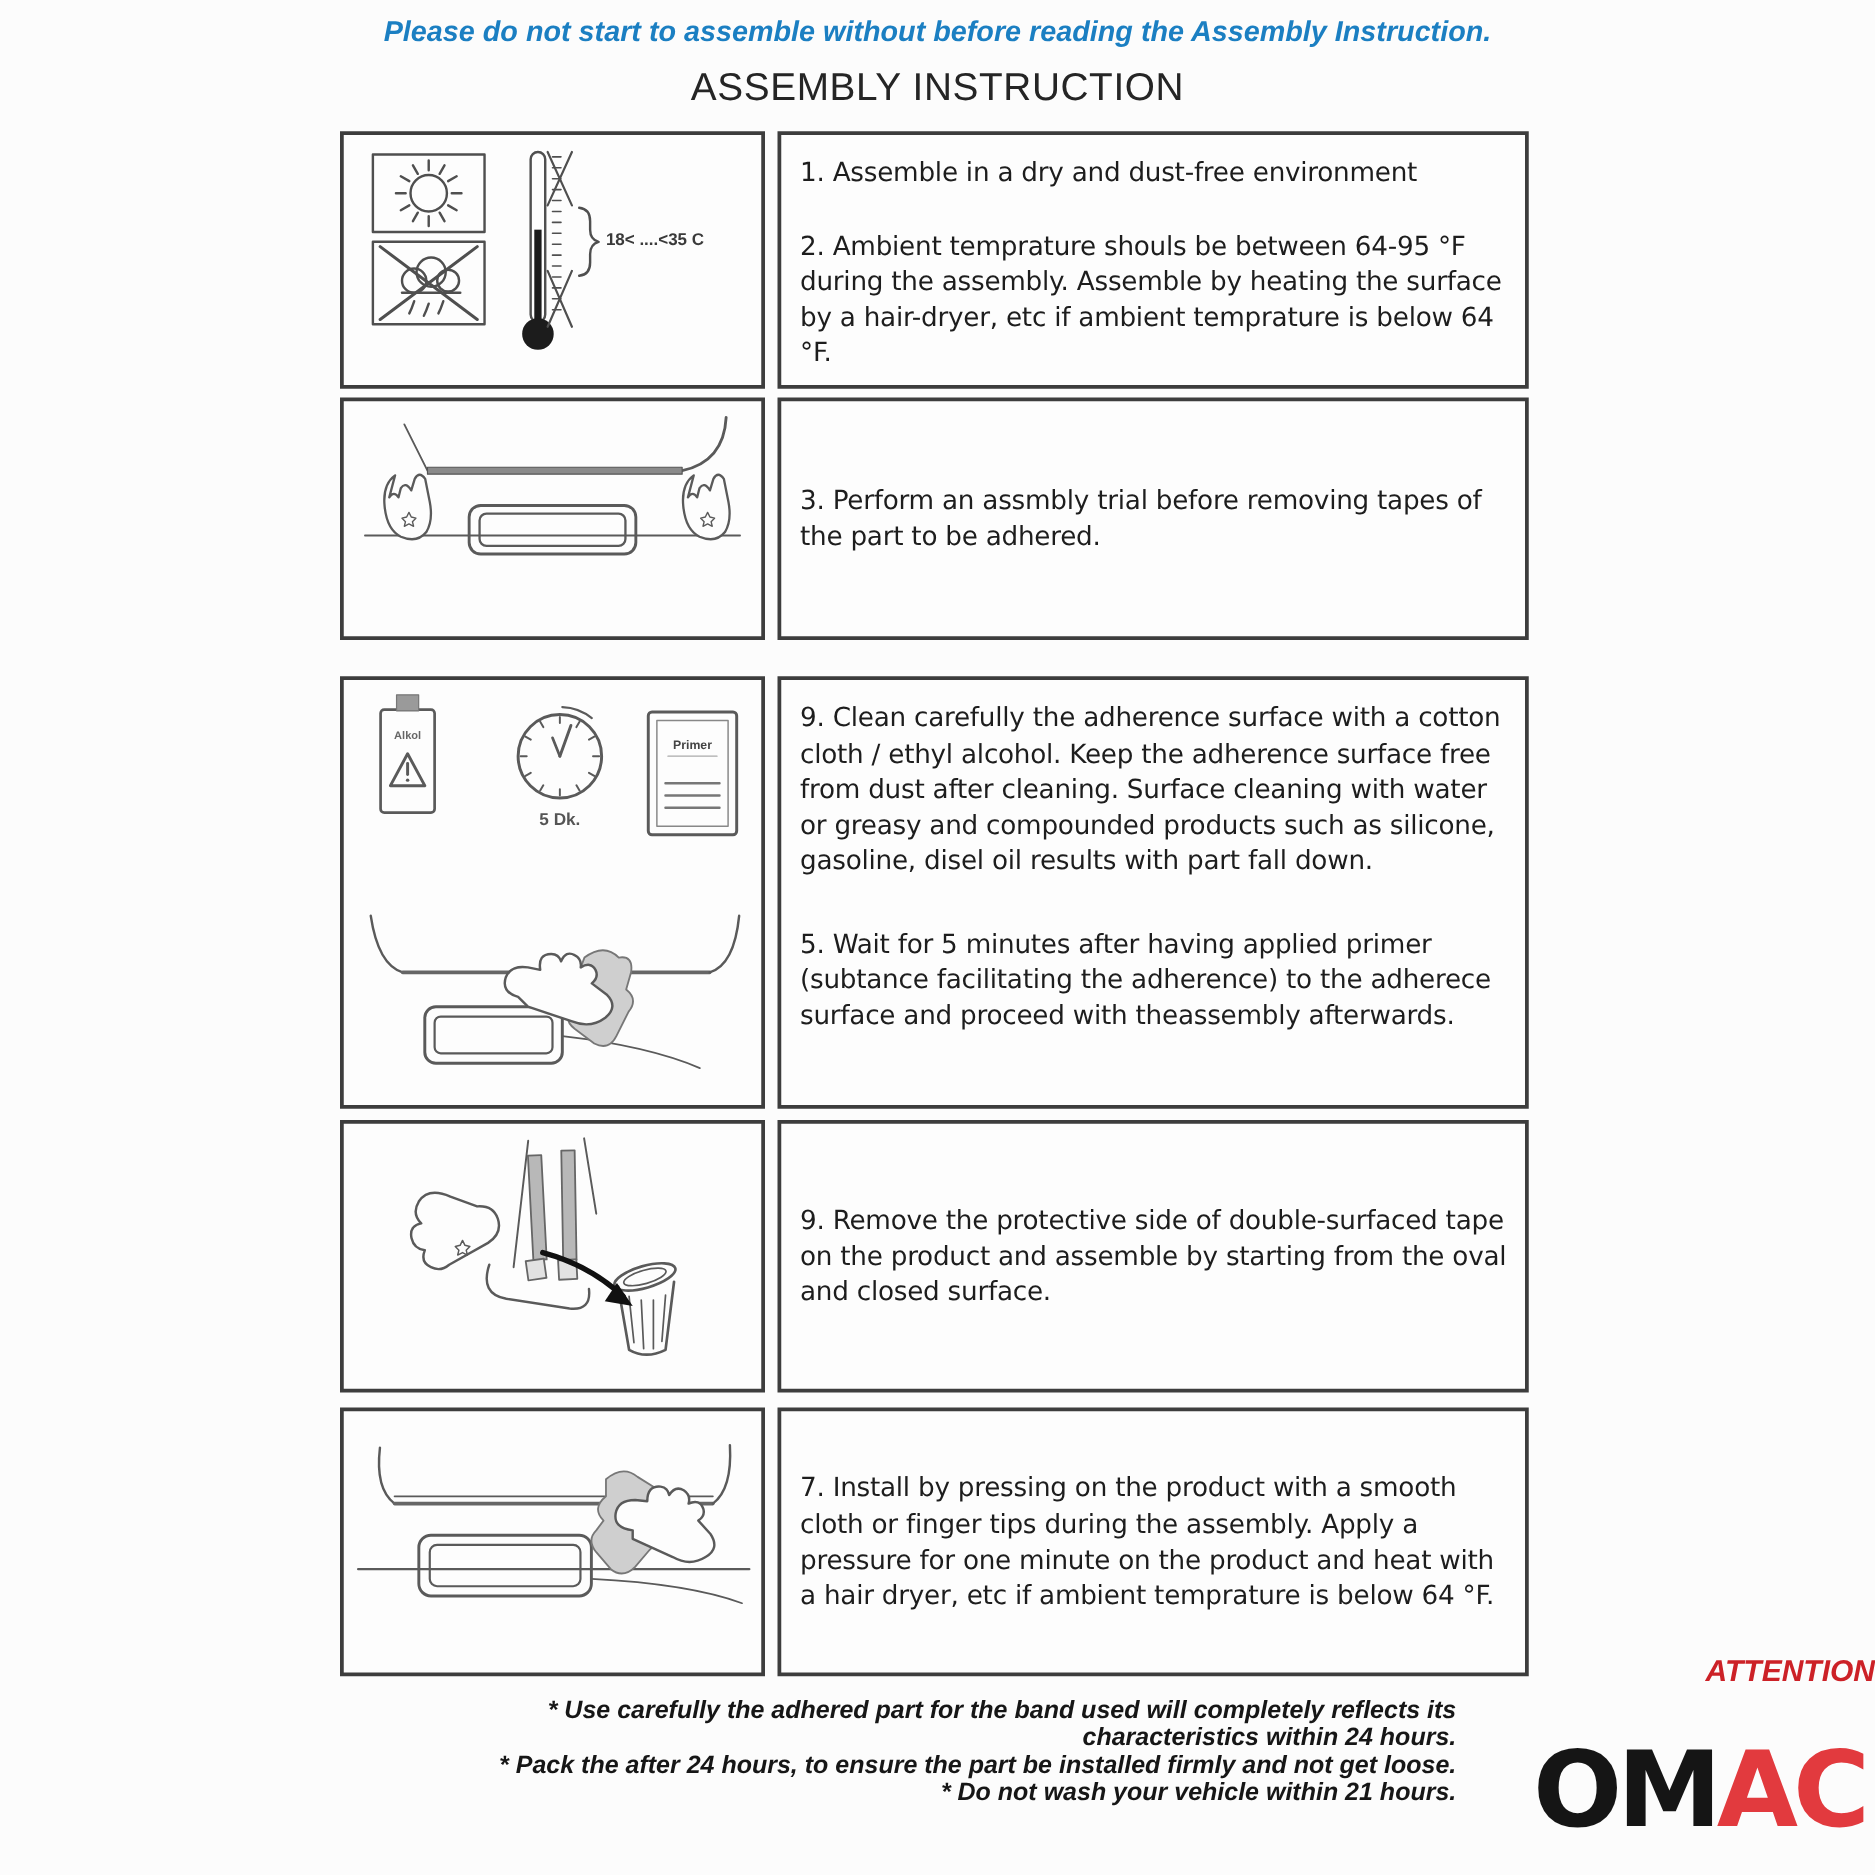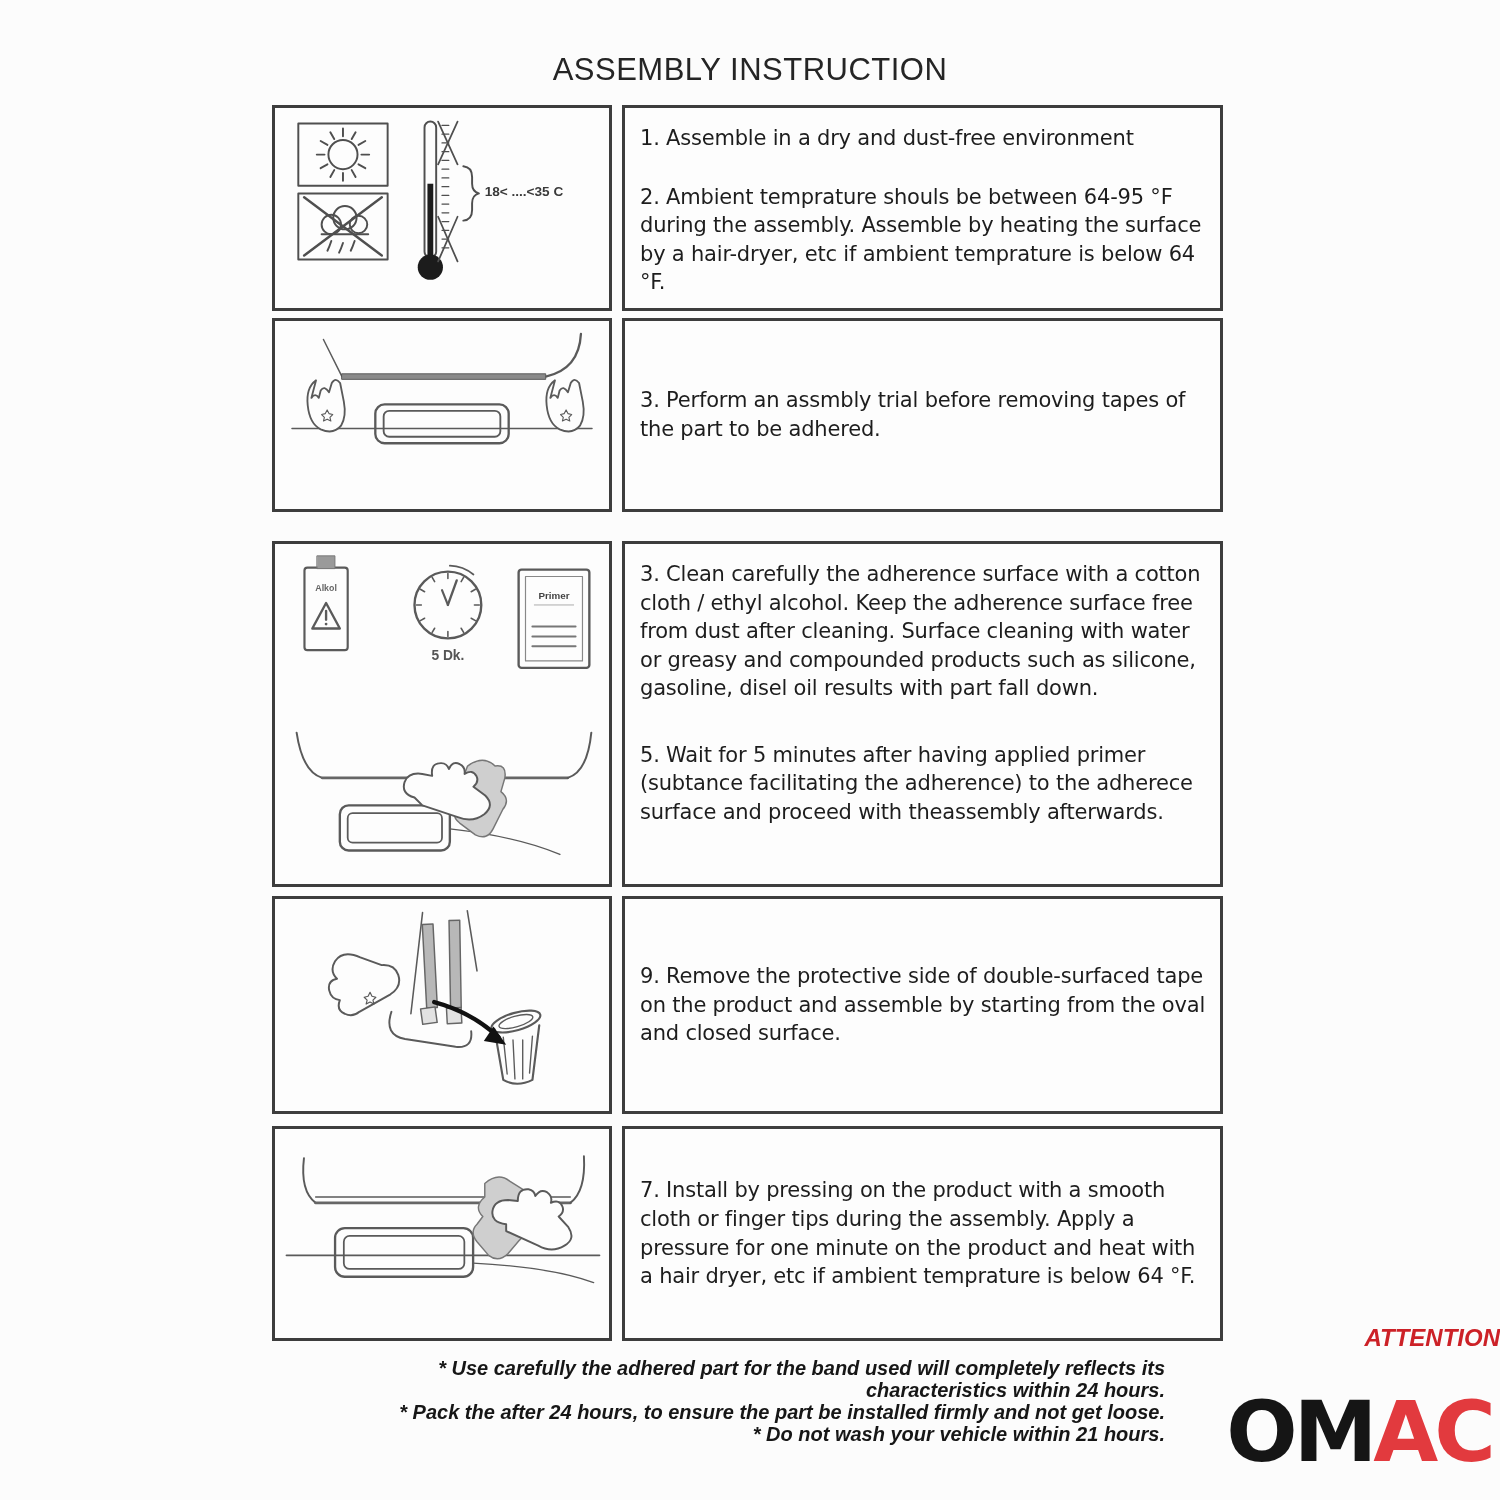--- a/index.html
+++ b/index.html
@@ -34,20 +34,21 @@
         font-weight:bold;font-size:84px;letter-spacing:-4px;line-height:1;}
   .logo .blk{color:#151515;}
   .logo .red{color:#e23a3e;}
   text{font-family:"Liberation Sans",sans-serif;}
 </style>
 </head>
 <body>
 
 <div id="page">
 
+  <div class="warning">Please do not start to assemble without before reading the Assembly Instruction.</div>
   <div class="title">ASSEMBLY INSTRUCTION</div>
 
   <div class="row row1">
     <div class="illus">
       <svg viewBox="0 0 340 206">
         <g fill="none" stroke="#4f4f4f" stroke-width="2" stroke-linecap="round" stroke-linejoin="round">
           <rect x="22" y="16" width="92" height="64"></rect>
           <g>
             <circle cx="68" cy="48" r="15"></circle>
             <path d="M87,48 L95,48 M84,58 L91,62 M77,64 L81,71 M68,67 L68,75 M59,64 L55,71 M52,58 L45,62 M49,48 L41,48 M52,38 L45,34 M59,32 L55,25 M68,29 L68,21 M77,32 L81,25 M84,38 L91,34"></path>
@@ -143,21 +144,21 @@
             <path d="M178,290 q70,8 112,26" stroke-width="1.4"></path>
           </g>
           <g>
             <path fill="#cfcfcf" stroke="#777" stroke-width="1.5" d="M196,226 q16,-12 28,0 q12,-2 10,12 l-4,14 q10,8 2,18 l-10,20 q-6,12 -18,6 l-16,-12 q-10,-8 -2,-18 l6,-8 q-8,-8 -2,-16 z"></path>
             <path fill="#fdfdfd" d="M142,258 q-14,-4 -10,-16 q4,-10 18,-8 l10,2 q-2,-13 9,-13 q6,0 8,6 q4,-9 11,-5 q6,3 5,10 q8,-5 12,2 q3,6 -3,11 l12,9 q10,10 -1,19 q-12,9 -27,3 l-36,-12 z"></path>
           </g>
         </g>
       </svg>
     </div>
     <div class="textbox toppad">
-      <p>3. Clean carefully the adherence surface with a cotton cloth / ethyl alcohol. Keep the adherence surface free from dust after cleaning. Surface cleaning with water or greasy and compounded products such as silicone, gasoline, disel oil results with part fall down.</p>
+      <p>9. Clean carefully the adherence surface with a cotton cloth / ethyl alcohol. Keep the adherence surface free from dust after cleaning. Surface cleaning with water or greasy and compounded products such as silicone, gasoline, disel oil results with part fall down.</p>
       <p style="margin-top:38px">5. Wait for 5 minutes after having applied primer (subtance facilitating the adherence) to the adherece surface and proceed with theassembly afterwards.</p>
     </div>
   </div>
 
   <div class="row row4">
     <div class="illus">
       <svg viewBox="0 0 340 218">
         <g fill="none" stroke="#5a5a5a" stroke-width="2" stroke-linecap="round" stroke-linejoin="round">
           <path stroke-width="1.6" d="M150,14 L138,118 M196,12 L206,74"></path>
           <g>

